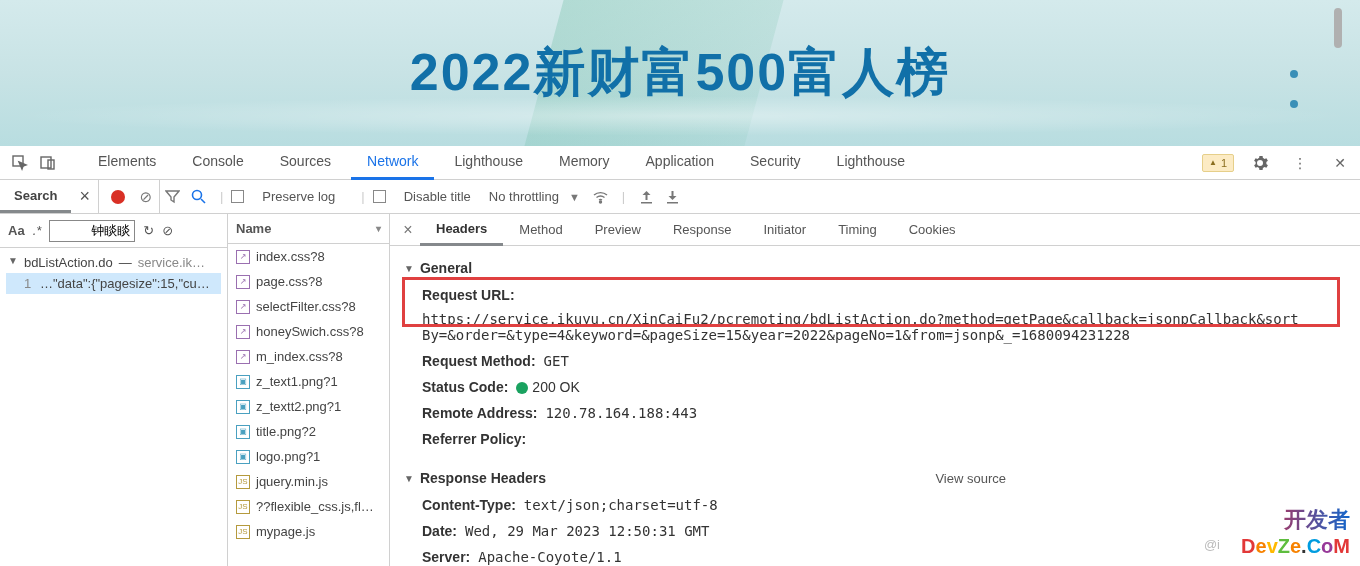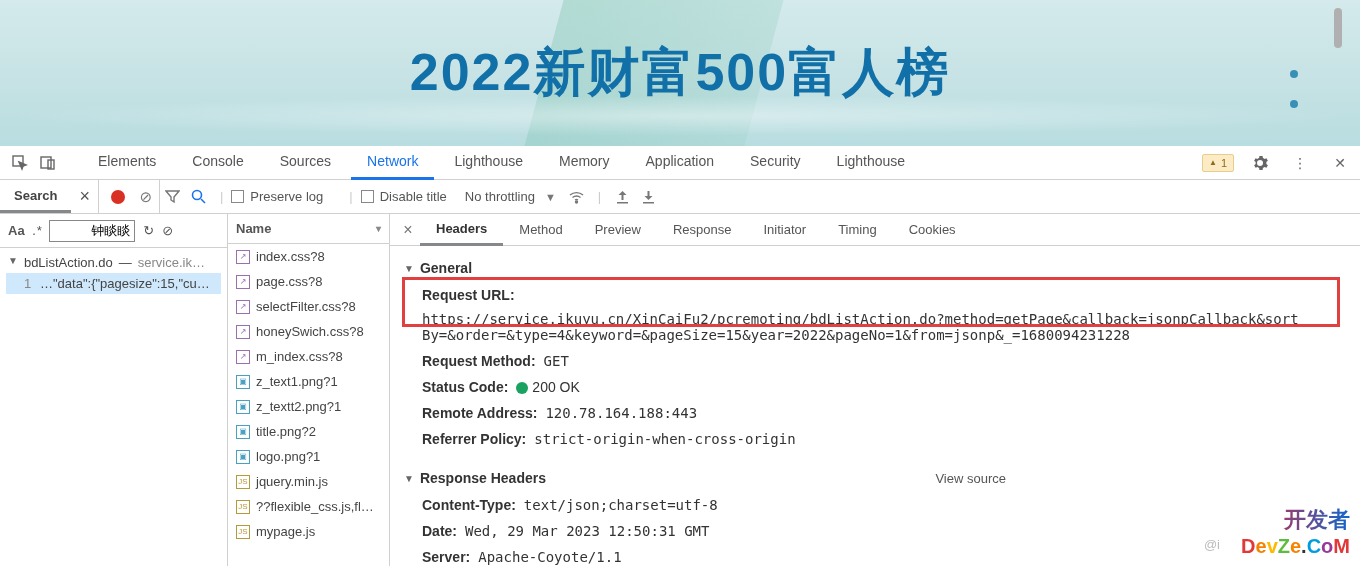--- a/index.html
+++ b/index.html
@@ -25,21 +25,21 @@
 .tabbar .badge::before { content: "▲"; font-size: 8px; }
 
 
 .toolbar { height: 34px; display: flex; align-items: center; border-bottom: 1px solid #d0d0d0; font-size: 13px; color: #555; }
 .toolbar .search-lbl { padding: 0 14px; font-weight: 600; color: #444; height: 100%; display: flex; align-items: center; border-bottom: 3px solid #85898c; }
 .toolbar .search-x { padding: 0 8px; color: #555; font-size: 18px; cursor: pointer; }
 .toolbar .divider { width: 1px; height: 100%; background: #d0d0d0; }
 .toolbar .rec-dot { width: 14px; height: 14px; border-radius: 50%; background: #d93025; margin: 0 8px 0 12px; }
 .toolbar .tb-icon { width: 26px; display: flex; justify-content: center; color: #777; font-size: 15px; cursor: pointer; }
 .toolbar .checkbox { width: 13px; height: 13px; border: 1px solid #888; margin-right: 6px; }
-.toolbar .tb-label { margin-right: 18px; }
+.toolbar .tb-label { margin-right: 18px; margin-left: 12px; }
 .toolbar .throttle { margin-right: 10px; }
 .toolbar .sep { color: #ccc; margin: 0 8px; }
 
 
 .filter-row { height: 34px; display: flex; align-items: center; border-bottom: 1px solid #d0d0d0; padding: 0 8px; gap: 8px; font-size: 13px; }
 .filter-row .aa { font-weight: 600; color: #555; }
 .filter-row .regex { font-style: italic; color: #555; }
 .filter-row input { width: 86px; height: 22px; border: 1px solid #888; padding: 0 4px; font-size: 13px; text-align: right; }
 
 
@@ -299,21 +299,20 @@
       <div class="kv">
         <span class="k">Status Code:</span>
         <span class="v"><span class="status-dot"></span><span>200 OK</span></span>
       </div>
       <div class="kv">
         <span class="k">Remote Address:</span>
         <span class="v">120.78.164.188:443</span>
       </div>
       <div class="kv">
         <span class="k">Referrer Policy:</span>
-        <span class="v">strict-origin-when-cross-origin</span>
       </div>
     </div>
 
     <div class="section">
       <div class="section-hdr">
         <span class="tri">▼</span>
         <span>Response Headers</span>
         <span class="vs">View source</span>
       </div>
       <div class="kv">

